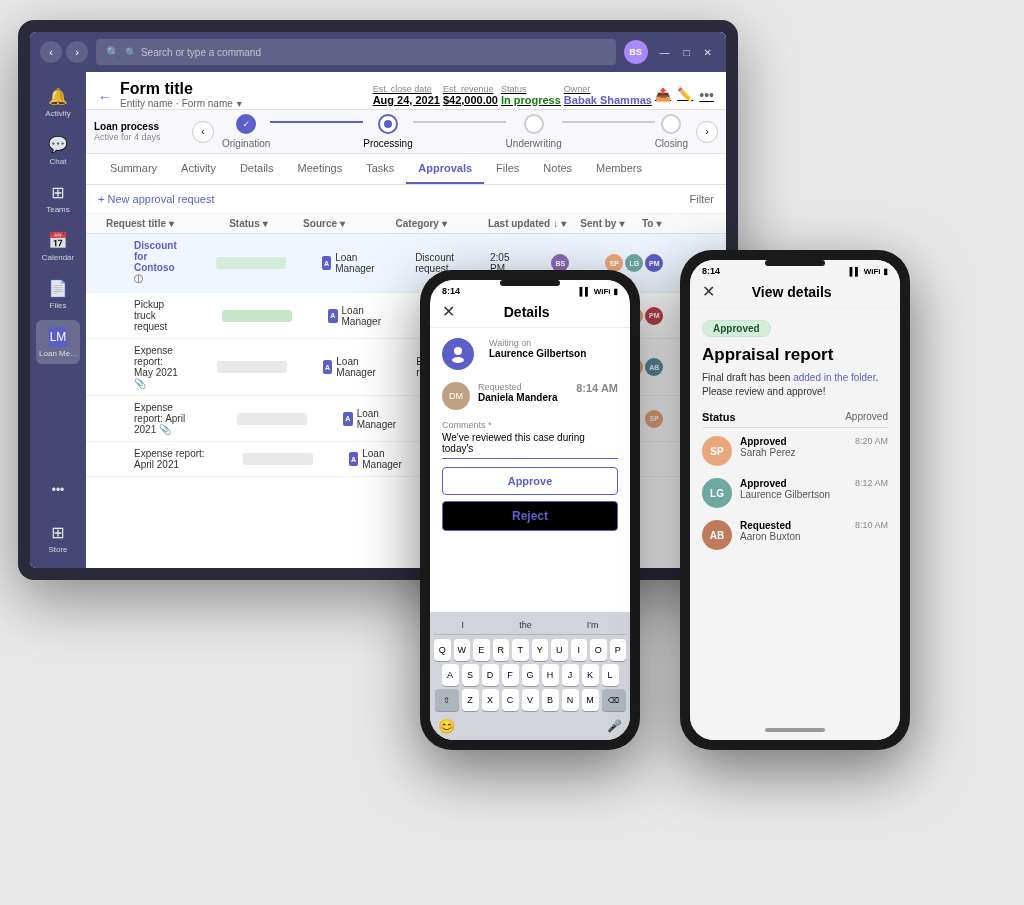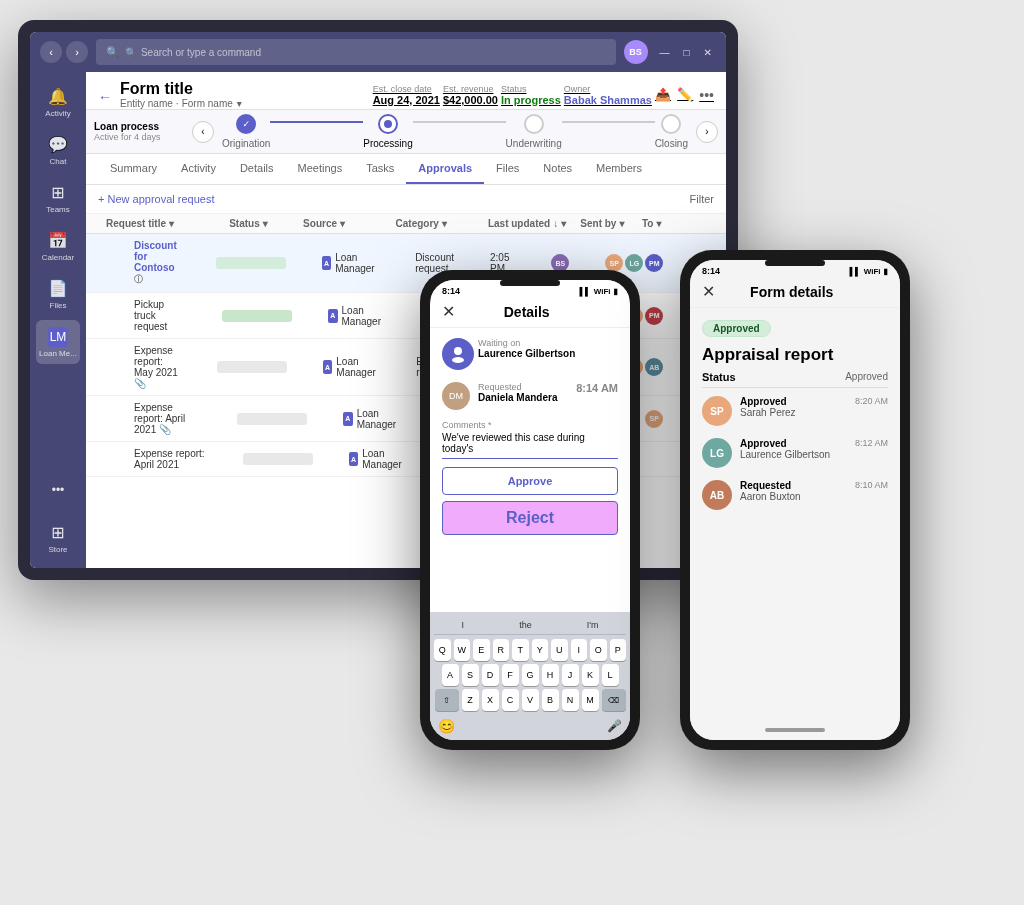--- a/index.html
+++ b/index.html
@@ -509,21 +509,21 @@
     }
 
     .phone-body {
       flex: 1;
       padding: 10px 12px;
       overflow: hidden;
     }
     .waiting-row {
       display: flex;
       align-items: flex-start;
-      gap: 4px;
+      gap: 15px;
       margin-bottom: 12px;
     }
     .waiting-avatar {
       width: 32px;
       height: 32px;
       border-radius: 50%;
       background: #5b5fc7;
       display: flex;
       align-items: center;
       justify-content: center;
@@ -584,25 +584,25 @@
       border-radius: 4px;
       color: #5b5fc7;
       font-size: 11px;
       font-weight: 600;
       cursor: pointer;
       margin-bottom: 6px;
     }
     .reject-btn {
       width: 100%;
       padding: 7px;
-      background: #f0abfc;
+      background: #000000;
       border: 1.5px solid #5b5fc7;
       border-radius: 4px;
       color: #5b5fc7;
-      font-size: 16px;
+      font-size: 12px;
       font-weight: 600;
       cursor: pointer;
     }
 
     
     .keyboard {
       background: #d1d5db;
       padding: 6px 4px 4px;
       flex-shrink: 0;
     }
@@ -1136,33 +1136,36 @@
       <span>8:14</span>
       <div class="phone-statusbar-right">
         <span>▌▌</span>
         <span>WiFi</span>
         <span>▮</span>
       </div>
     </div>
 
     <div class="phone-header" style="background:#f4f4f4;">
       <button class="phone-close-btn">✕</button>
-      <span class="phone-title">Form details</span>
+      <span class="phone-title">View details</span>
       <span style="width:20px;"></span>
     </div>
 
     <div class="phone-body" style="background:#f4f4f4;padding:10px 12px;">
 
       
       <div class="approved-badge">Approved</div>
 
       
       <div class="view-details-title">Appraisal report</div>
 
       
+      <div class="view-details-desc">
+        <span>Final draft has been </span><span class="link-text">added in the folder</span><span>. Please review and approve!</span>
+      </div>
 
       
       <div class="status-section-title">
         <span>Status</span>
         <span style="float:right;font-size:10px;font-weight:400;color:#666;">Approved</span>
       </div>
 
       
       <div class="status-item">
         <div class="status-avatar" style="background:#e8a87c;">SP</div>

